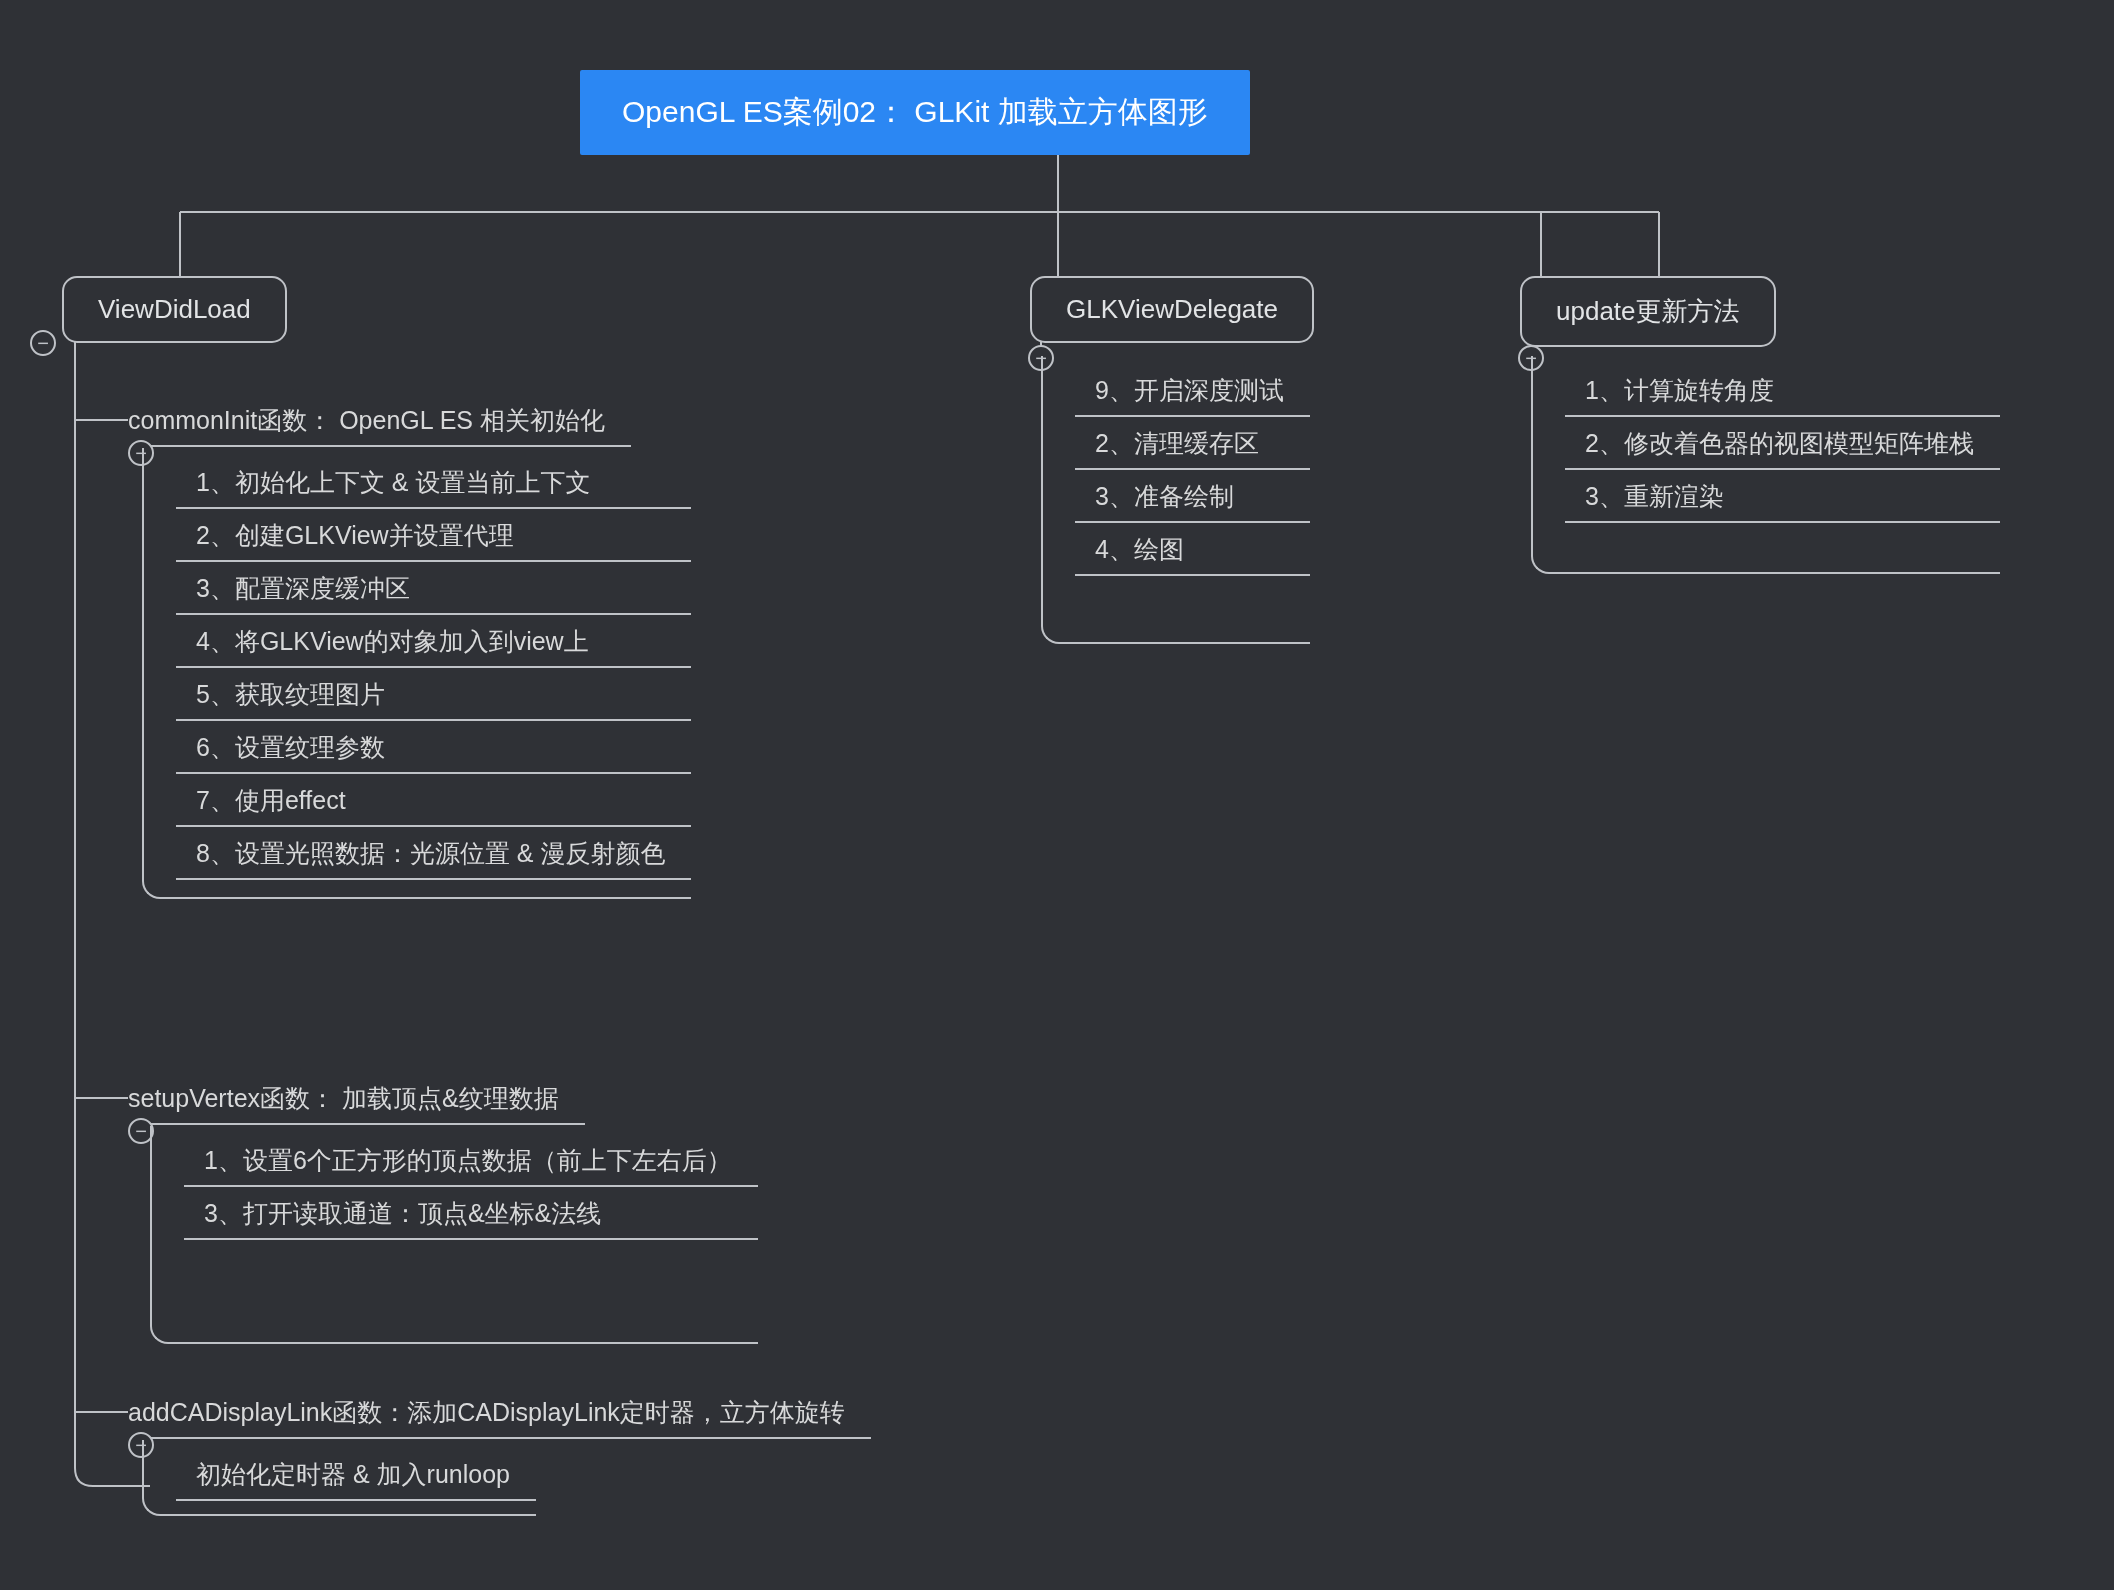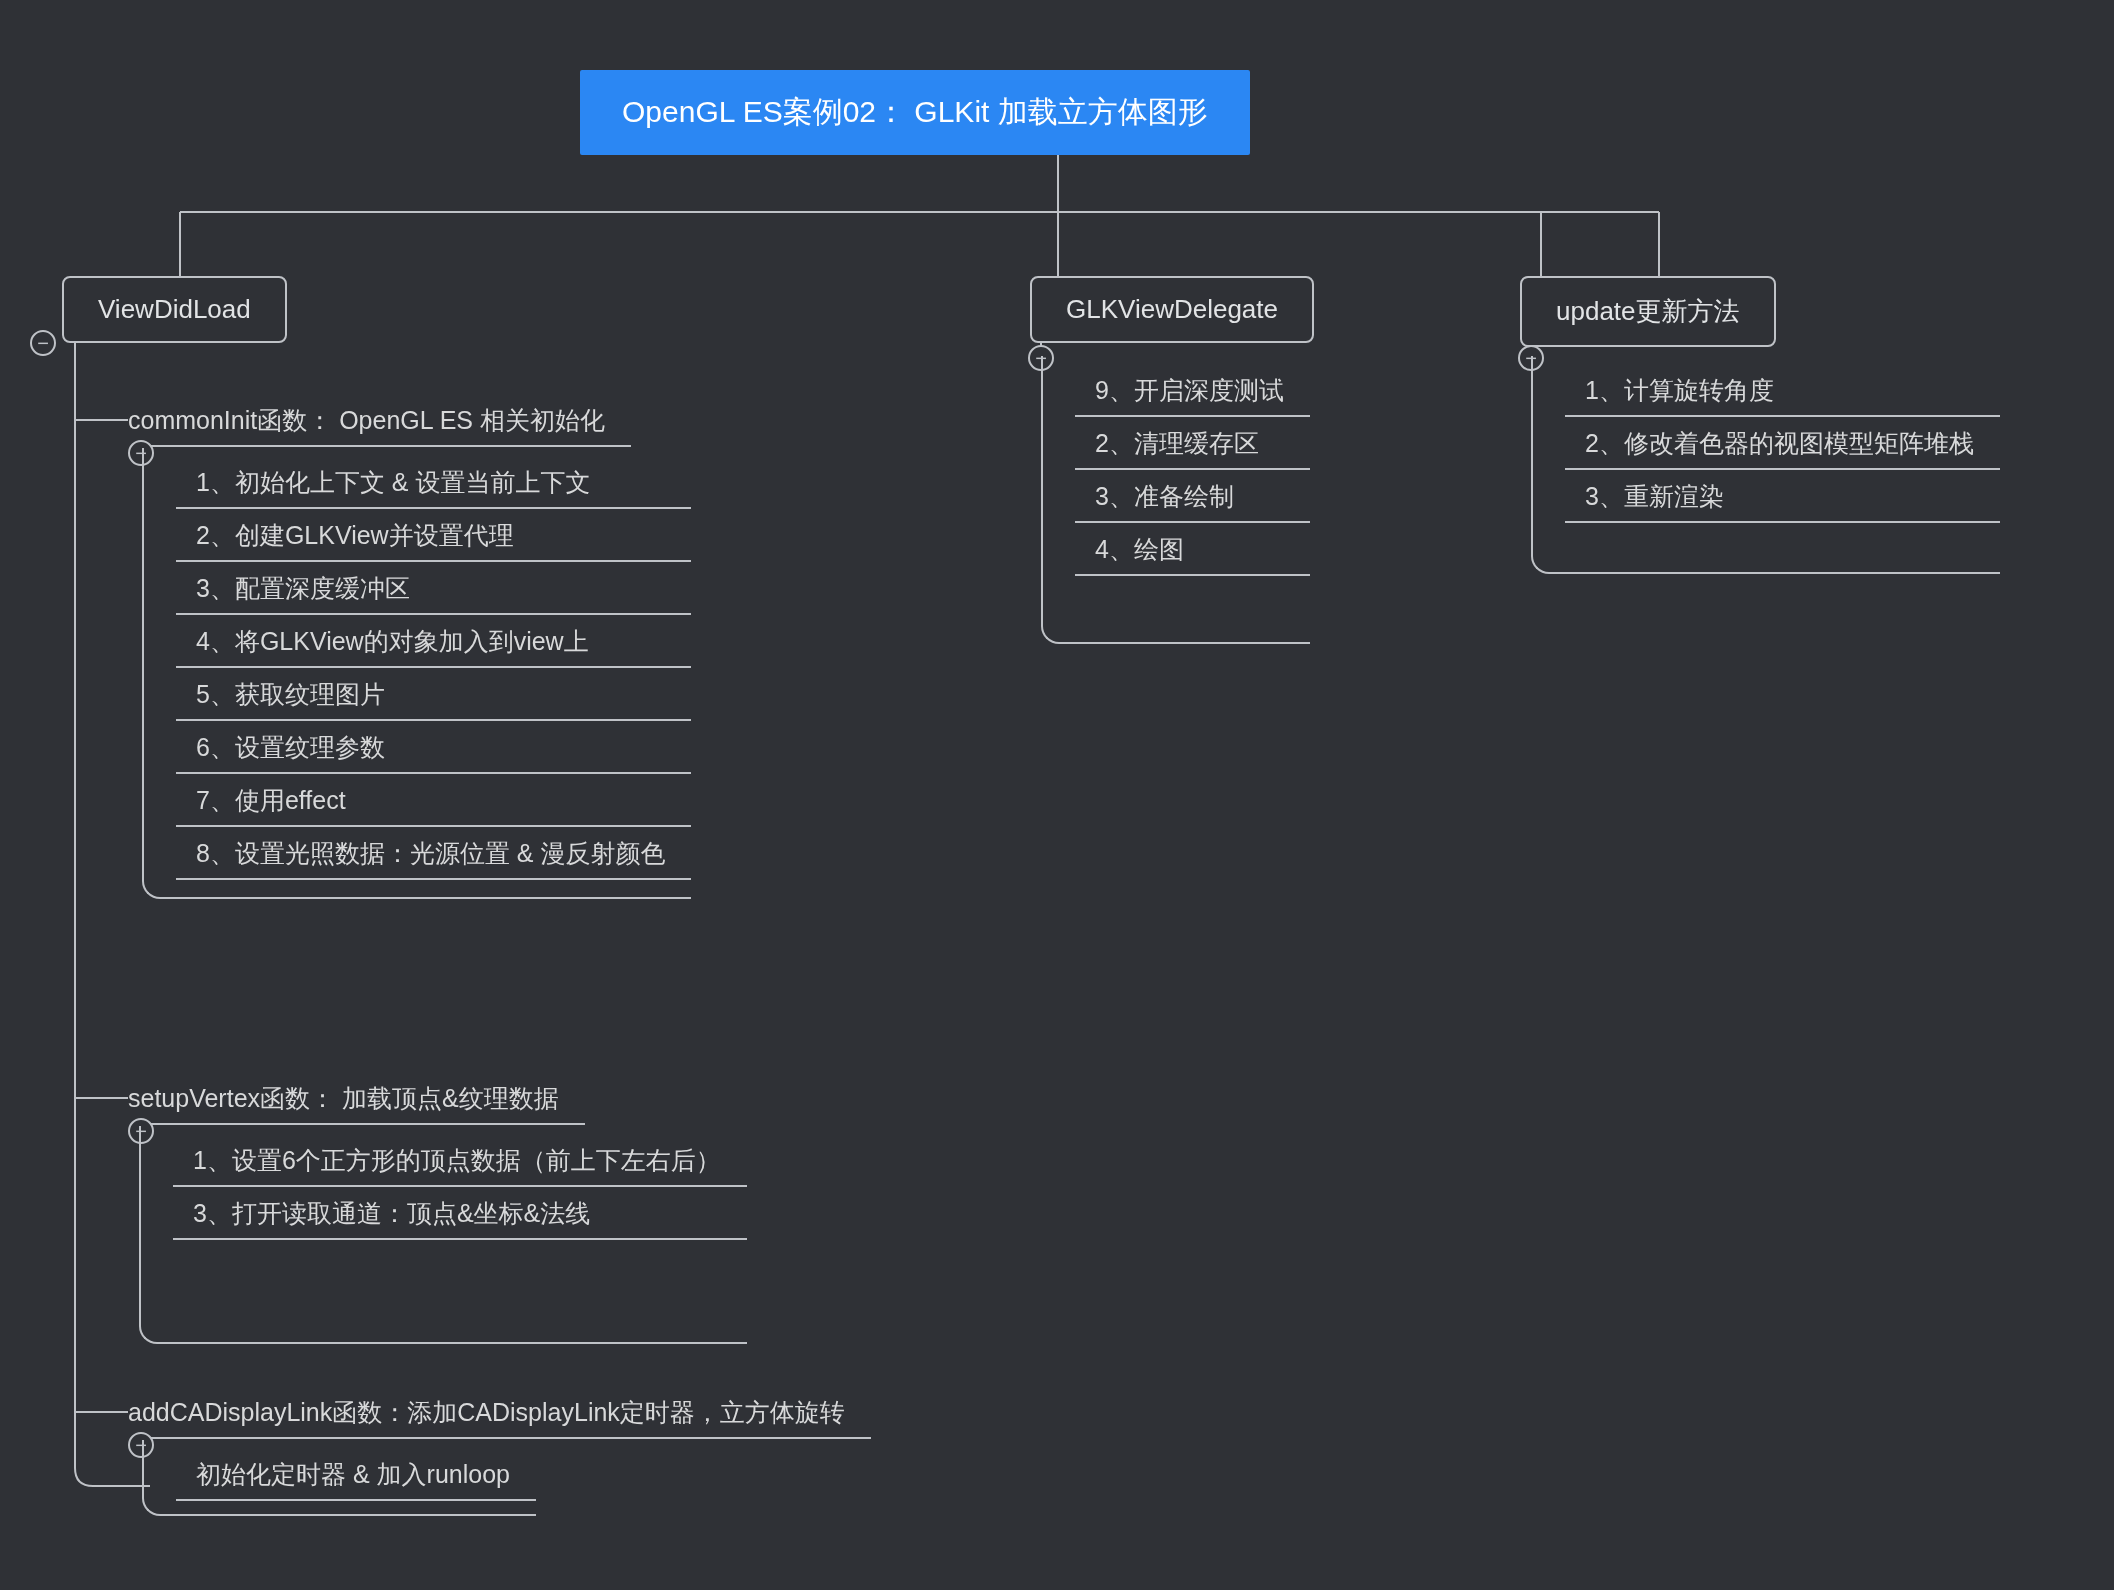--- a/index.html
+++ b/index.html
@@ -25,21 +25,21 @@
   padding: 22px 42px;
   border-radius: 2px;
   font-size: 30px;
   left: 580px;
   top: 70px;
 }
 .box-node {
   position: absolute;
   background: #2f3136;
   border: 2px solid #bfc2c7;
-  border-radius: 8px;
+  border-radius: 15px;
   padding: 16px 34px;
   font-size: 26px;
   color: #e2e4e6;
 }
 .u-container {
   position: absolute;
   border-left: 2px solid #bfc2c7;
   border-bottom: 2px solid #bfc2c7;
   border-bottom-left-radius: 18px;
   padding: 8px 0 12px 0;
@@ -115,21 +115,21 @@
   <div class="u-item">3、配置深度缓冲区</div>
   <div class="u-item">4、将GLKView的对象加入到view上</div>
   <div class="u-item">5、获取纹理图片</div>
   <div class="u-item">6、设置纹理参数</div>
   <div class="u-item">7、使用effect</div>
   <div class="u-item">8、设置光照数据：光源位置 &amp; 漫反射颜色</div>
 </div>
 
 <div class="u-item" style="position:absolute; left:100px; top:1072px; padding-left:28px;">setupVertex函数： 加载顶点&amp;纹理数据</div>
 <div class="minus" style="left:128px; top:1118px;">−</div>
-<div class="u-container" style="left:139px; top:1126px; height:218px;">
+<div class="u-container" style="left:150px; top:1126px; height:218px;">
   <div class="u-item">1、设置6个正方形的顶点数据（前上下左右后）</div>
   <div class="u-item">3、打开读取通道：顶点&amp;坐标&amp;法线</div>
 </div>
 
 <div class="u-item" style="position:absolute; left:100px; top:1386px; padding-left:28px;">addCADisplayLink函数：添加CADisplayLink定时器，立方体旋转</div>
 <div class="minus" style="left:128px; top:1432px;">−</div>
 <div class="u-container" style="left:142px; top:1440px; height:76px;">
   <div class="u-item">初始化定时器 &amp; 加入runloop</div>
 </div>
 

